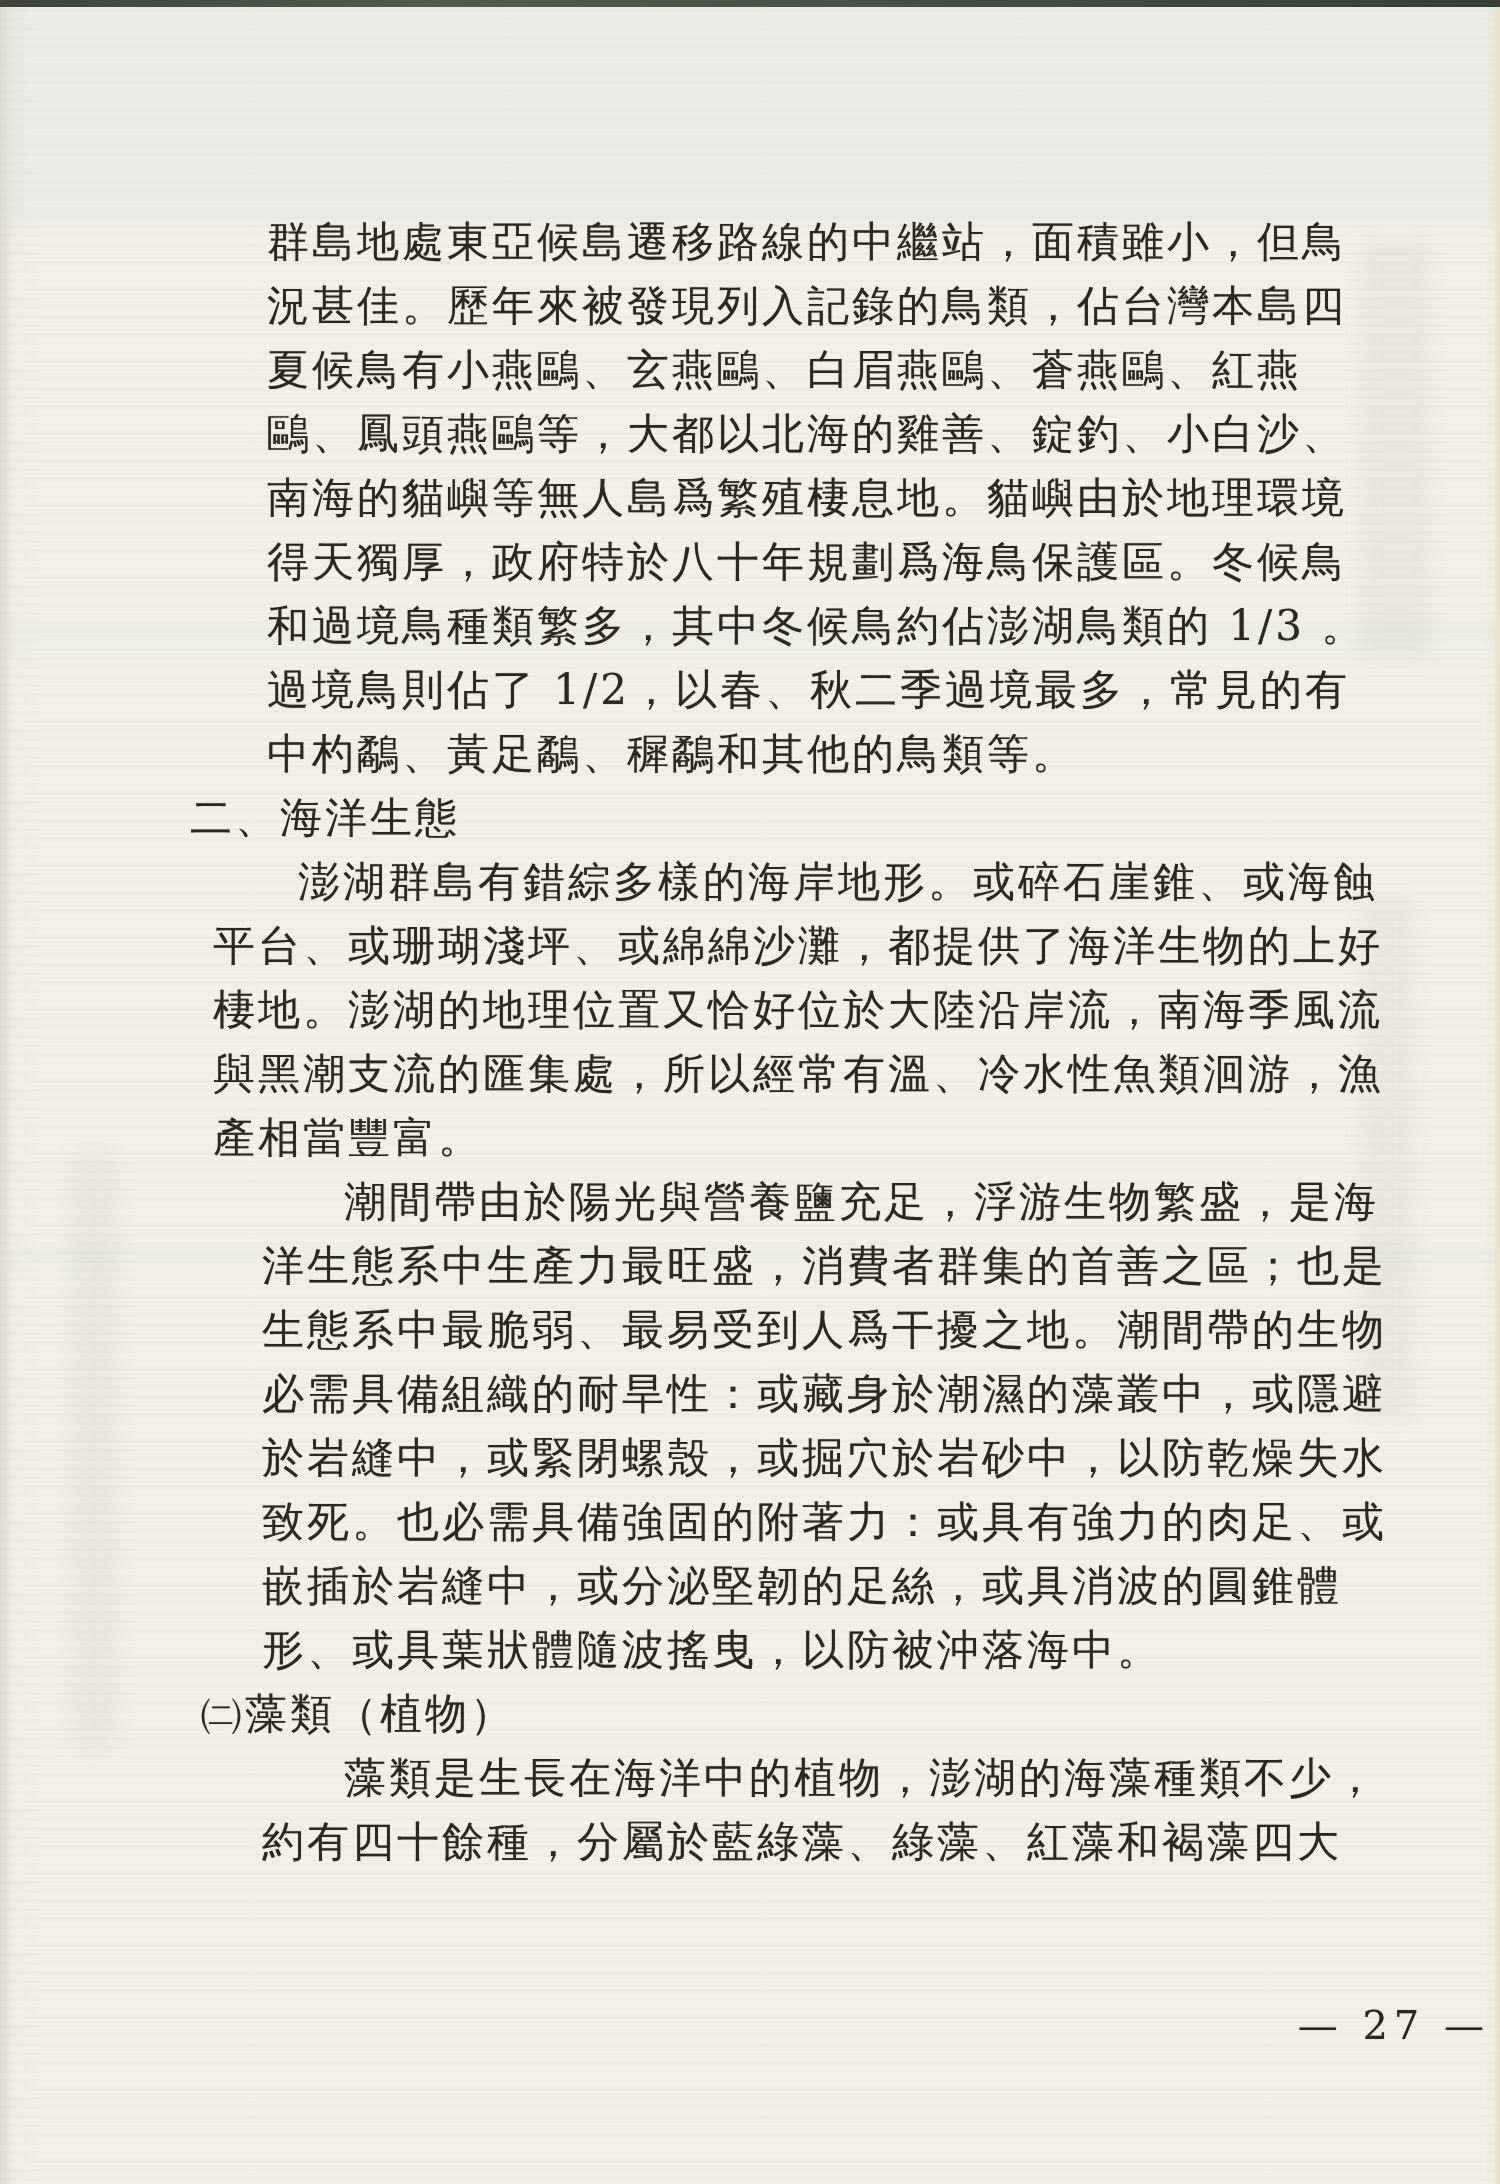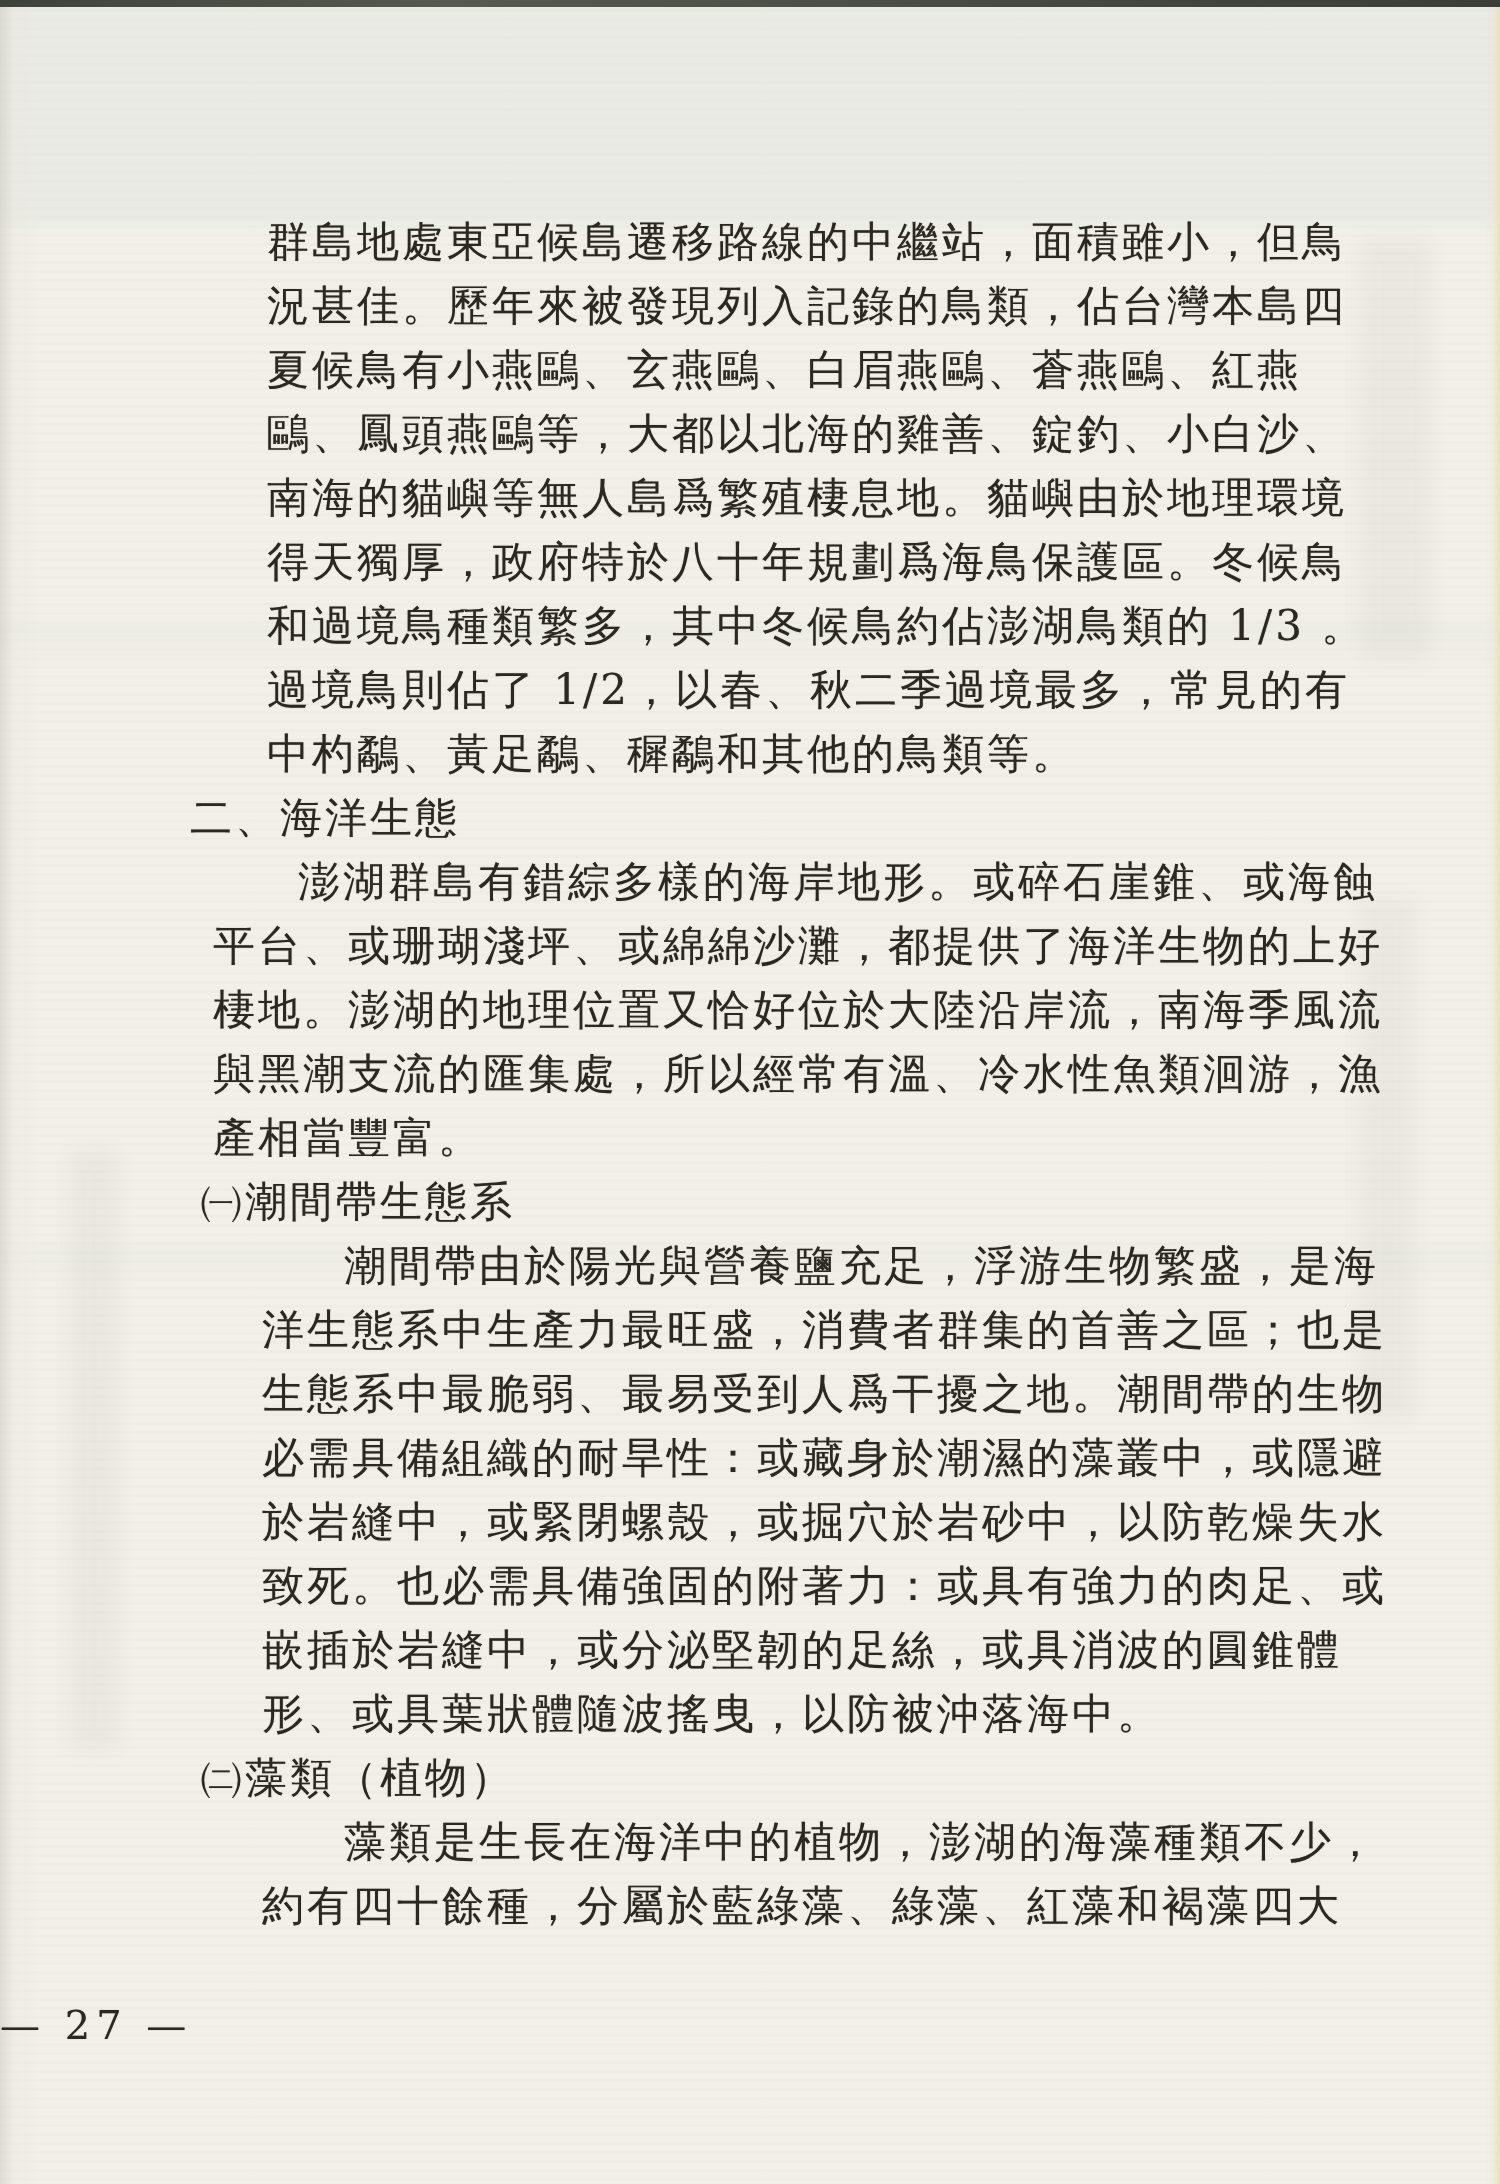--- a/index.html
+++ b/index.html
@@ -37,21 +37,21 @@
   .line[data-indent="para-a"]{padding-left:267px;}
   .line[data-indent="heading-1"]{padding-left:170px;margin-left:20px;}
   .line[data-indent="para-b-first"]{padding-left:298px;}
   .line[data-indent="para-b"]{padding-left:213px;}
   .line[data-indent="heading-2"]{padding-left:200px;}
   .line[data-indent="para-c-first"]{padding-left:344px;}
   .line[data-indent="para-c"]{padding-left:262px;}
 
   .page-number{
     position:absolute;top:2002px;left:0;width:1490px;
-    text-align:left;font-size:40px;color:#2b2822;
+    text-align:right;font-size:40px;color:#2b2822;
     letter-spacing:6px;text-shadow:0 0 1px rgba(43,40,34,.4);
   }
 </style>
 </head>
 <body>
 
 <div class="page-scan">
   <div class="top-edge"></div>
   <div class="bleed b1"></div>
   <div class="bleed b2"></div>
@@ -66,21 +66,20 @@
       <div class="line" data-indent="para-a">得天獨厚，政府特於八十年規劃爲海鳥保護區。冬候鳥</div>
       <div class="line" data-indent="para-a">和過境鳥種類繁多，其中冬候鳥約佔澎湖鳥類的 1/3 。</div>
       <div class="line" data-indent="para-a">過境鳥則佔了 1/2，以春、秋二季過境最多，常見的有</div>
       <div class="line" data-indent="para-a">中杓鷸、黃足鷸、穉鷸和其他的鳥類等。</div>
       <div class="line" data-indent="heading-1">二、海洋生態</div>
       <div class="line" data-indent="para-b-first">澎湖群島有錯綜多樣的海岸地形。或碎石崖錐、或海蝕</div>
       <div class="line" data-indent="para-b">平台、或珊瑚淺坪、或綿綿沙灘，都提供了海洋生物的上好</div>
       <div class="line" data-indent="para-b">棲地。澎湖的地理位置又恰好位於大陸沿岸流，南海季風流</div>
       <div class="line" data-indent="para-b">與黑潮支流的匯集處，所以經常有溫、冷水性魚類洄游，漁</div>
       <div class="line" data-indent="para-b">產相當豐富。</div>
-      <div class="line" data-indent="heading-2">㈠潮間帶生態系</div>
       <div class="line" data-indent="para-c-first">潮間帶由於陽光與營養鹽充足，浮游生物繁盛，是海</div>
       <div class="line" data-indent="para-c">洋生態系中生產力最旺盛，消費者群集的首善之區；也是</div>
       <div class="line" data-indent="para-c">生態系中最脆弱、最易受到人爲干擾之地。潮間帶的生物</div>
       <div class="line" data-indent="para-c">必需具備組織的耐旱性：或藏身於潮濕的藻叢中，或隱避</div>
       <div class="line" data-indent="para-c">於岩縫中，或緊閉螺殼，或掘穴於岩砂中，以防乾燥失水</div>
       <div class="line" data-indent="para-c">致死。也必需具備強固的附著力：或具有強力的肉足、或</div>
       <div class="line" data-indent="para-c">嵌插於岩縫中，或分泌堅韌的足絲，或具消波的圓錐體</div>
       <div class="line" data-indent="para-c">形、或具葉狀體隨波搖曳，以防被沖落海中。</div>
       <div class="line" data-indent="heading-2">㈡藻類（植物）</div>
       <div class="line" data-indent="para-c-first">藻類是生長在海洋中的植物，澎湖的海藻種類不少，</div>

